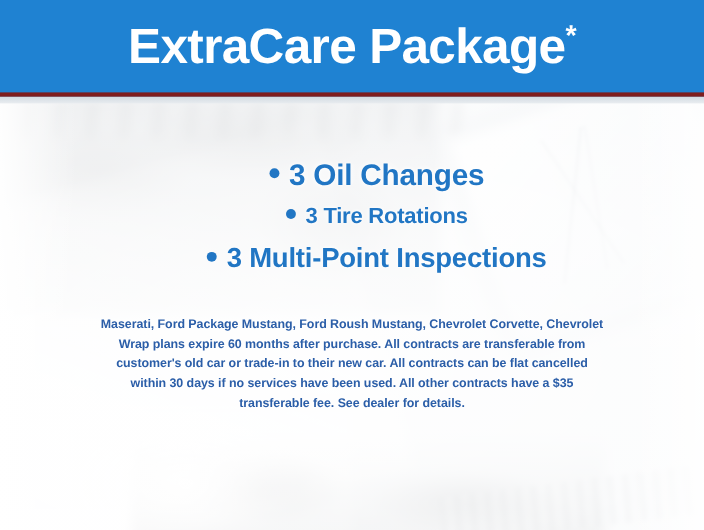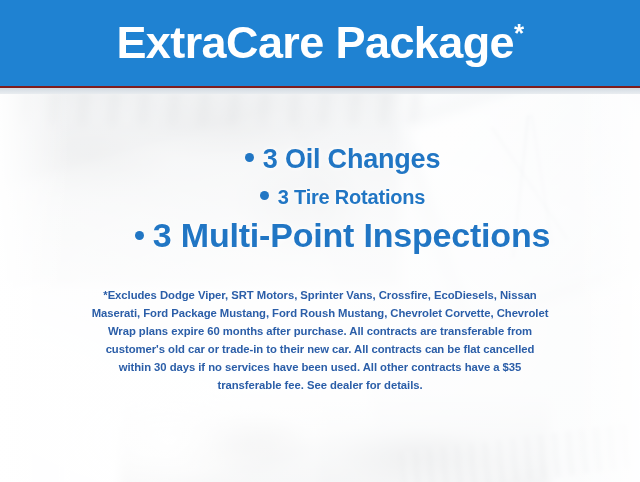--- a/index.html
+++ b/index.html
@@ -129,21 +129,21 @@
     background: linear-gradient(270deg, rgba(255,255,255,.85), rgba(255,255,255,0));
   }
 
   
   .banner {
     position: absolute;
     left: 0; top: 0;
     width: 640px;
     height: 88px;
     background: #1f82d2;
-    border-bottom: 2px solid #7f1d1d;
+    border-bottom: 4px solid #7f1d1d;
     box-sizing: border-box;
     display: flex;
     align-items: center;
     justify-content: center;
   }
   .banner-title {
     color: #ffffff;
     font-size: 45px;
     font-weight: bold;
     letter-spacing: -0.6px;
@@ -190,21 +190,21 @@
     width: 9px; height: 9px;
     border-radius: 50%;
     background: #2176c4;
     vertical-align: middle;
     margin-right: 9px;
     position: relative;
     top: -3px;
   }
   .bullet-row.r1 { font-size: 27px; }
   .bullet-row.r2 { font-size: 20px; }
-  .bullet-row.r3 { font-size: 34px; }
+  .bullet-row.r3 { font-size: 25px; }
 
   
   .fineprint {
     position: absolute;
     left: 26px;
     right: 26px;
     top: 286px;
     text-align: center;
     color: #2b5ea8;
     font-size: 11.3px;
@@ -240,21 +240,20 @@
   </div>
   <div class="under-banner"></div>
 
   <div class="bullets">
     <span class="bullet-row r1"><span class="dot"></span><span>3 Oil Changes</span></span>
     <span class="bullet-row r2"><span class="dot"></span><span>3 Tire Rotations</span></span>
     <span class="bullet-row r3"><span class="dot"></span><span>3 Multi-Point Inspections</span></span>
   </div>
 
   <div class="fineprint">
-    <span class="fp-line">*Excludes Dodge Viper, SRT Motors, Sprinter Vans, Crossfire, EcoDiesels, Nissan</span>
     <span class="fp-line">Maserati, Ford Package Mustang, Ford Roush Mustang, Chevrolet Corvette, Chevrolet</span>
     <span class="fp-line">Wrap plans expire 60 months after purchase. All contracts are transferable from</span>
     <span class="fp-line">customer's old car or trade-in to their new car. All contracts can be flat cancelled</span>
     <span class="fp-line">within 30 days if no services have been used. All other contracts have a $35</span>
     <span class="fp-line">transferable fee. See dealer for details.</span>
   </div>
 
 </div>
 
 </body></html>

